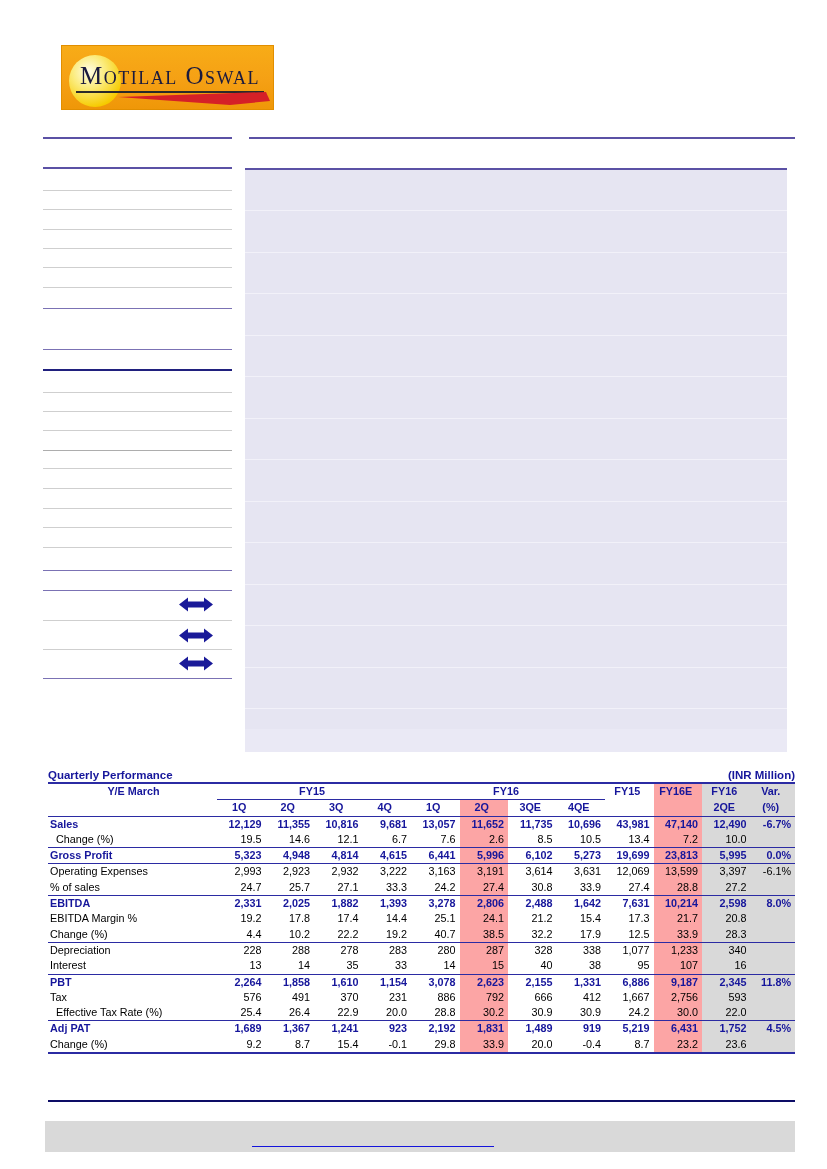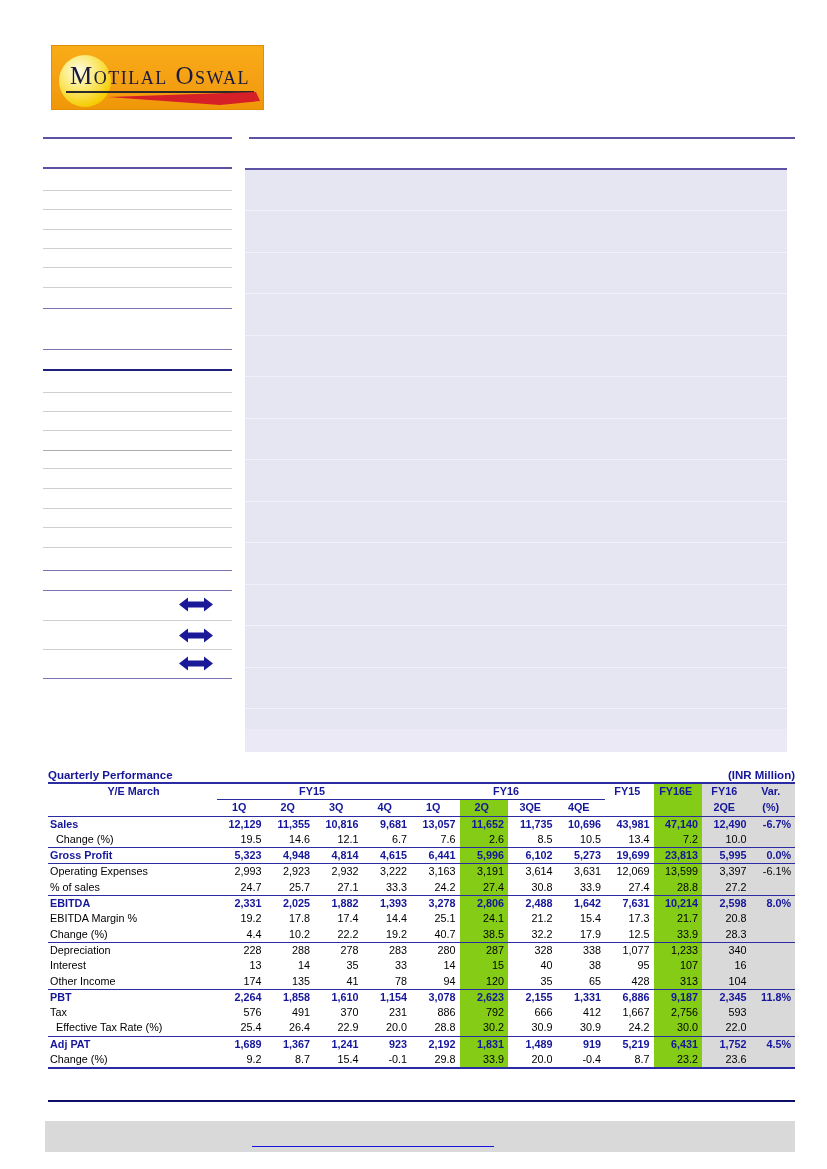--- a/index.html
+++ b/index.html
@@ -1,21 +1,21 @@
 <!DOCTYPE html>
 <html><head>
 <meta charset="utf-8">
 <style>
   * { margin:0; padding:0; box-sizing:border-box; }
   html,body { background:#ffffff; }
   body { font-family:"Liberation Sans", sans-serif; }
   #page { position:relative; width:827px; height:1169px; background:#ffffff; overflow:hidden; }
 
   
-  #logo { position:absolute; left:51px; top:45px; width:213px; height:65px;
+  #logo { position:absolute; left:61px; top:45px; width:213px; height:65px;
           background:linear-gradient(180deg,#F8AC17 0%,#F5A014 55%,#EF9708 100%);
           border:1px solid #E18E00; overflow:hidden; }
   #logo .sphere { position:absolute; left:7px; top:9px; width:52px; height:52px; border-radius:50%;
           background:radial-gradient(circle at 38% 32%, #FFFDE8 0%, #FBEB7A 35%, #F6CB00 75%, #F0B400 100%); }
   #logo .brand { position:absolute; left:14px; top:16px; width:188px; text-align:center;
           font-family:"Liberation Serif", serif; font-variant:small-caps; letter-spacing:1.5px;
           font-size:25px; color:#1A1A3E; border-bottom:2.5px solid #2A2A2A; padding-bottom:1px; }
   #logo .swoosh { position:absolute; right:3px; top:46px; }
 
   
@@ -47,21 +47,21 @@
   table.qtab td, table.qtab th { font-size:10.8px; height:15.3px; line-height:15.3px;
                padding:0 4px 0 0; white-space:nowrap; overflow:hidden; text-align:right;
                font-weight:normal; color:#000000; }
   table.qtab .lab { text-align:left; padding:0 0 0 2px; }
   table.qtab .ind { padding-left:8px; }
   table.qtab tr.hdr td { font-weight:bold; color:#16169B;text-align:center; }
   table.qtab tr.hdr2 td { border-bottom:1.5px solid #2B2BA3; }
   table.qtab td.grp { text-align:center; border-bottom:1.5px solid #2B2BA3; }
   table.qtab tr.bold td { font-weight:bold; color:#16169B; }
   table.qtab tr.sep td { border-top:1px solid #2B2BA3; }
-  table.qtab td.bg-lav { background:#84cc16; }
+  table.qtab td.bg-lav { background:#fca5a5; }
   table.qtab td.bg-gray { background:#D9D9D9; }
 
   
   #bottom-rule { position:absolute; left:48px; top:1100px; width:747px; border-top:2px solid #0D0D66; }
   #footer-band { position:absolute; left:45px; top:1121px; width:750px; height:31px; background:#D9D9D9; }
   #footer-band .linkline { position:absolute; left:207px; top:25px; width:242px; border-top:1.5px solid #1414DC; }
 </style>
 </head>
 <body>
 
@@ -306,35 +306,20 @@
             <td>33</td>
             <td>14</td>
             <td class="bg-lav">15</td>
             <td>40</td>
             <td>38</td>
             <td>95</td>
             <td class="bg-lav">107</td>
             <td class="bg-gray">16</td>
             <td class="bg-gray"></td>
           </tr>
-          <tr class="">
-            <td class="lab">Other Income</td>
-            <td>174</td>
-            <td>135</td>
-            <td>41</td>
-            <td>78</td>
-            <td>94</td>
-            <td class="bg-lav">120</td>
-            <td>35</td>
-            <td>65</td>
-            <td>428</td>
-            <td class="bg-lav">313</td>
-            <td class="bg-gray">104</td>
-            <td class="bg-gray"></td>
-          </tr>
           <tr class="bold sep">
             <td class="lab">PBT</td>
             <td>2,264</td>
             <td>1,858</td>
             <td>1,610</td>
             <td>1,154</td>
             <td>3,078</td>
             <td class="bg-lav">2,623</td>
             <td>2,155</td>
             <td>1,331</td>

